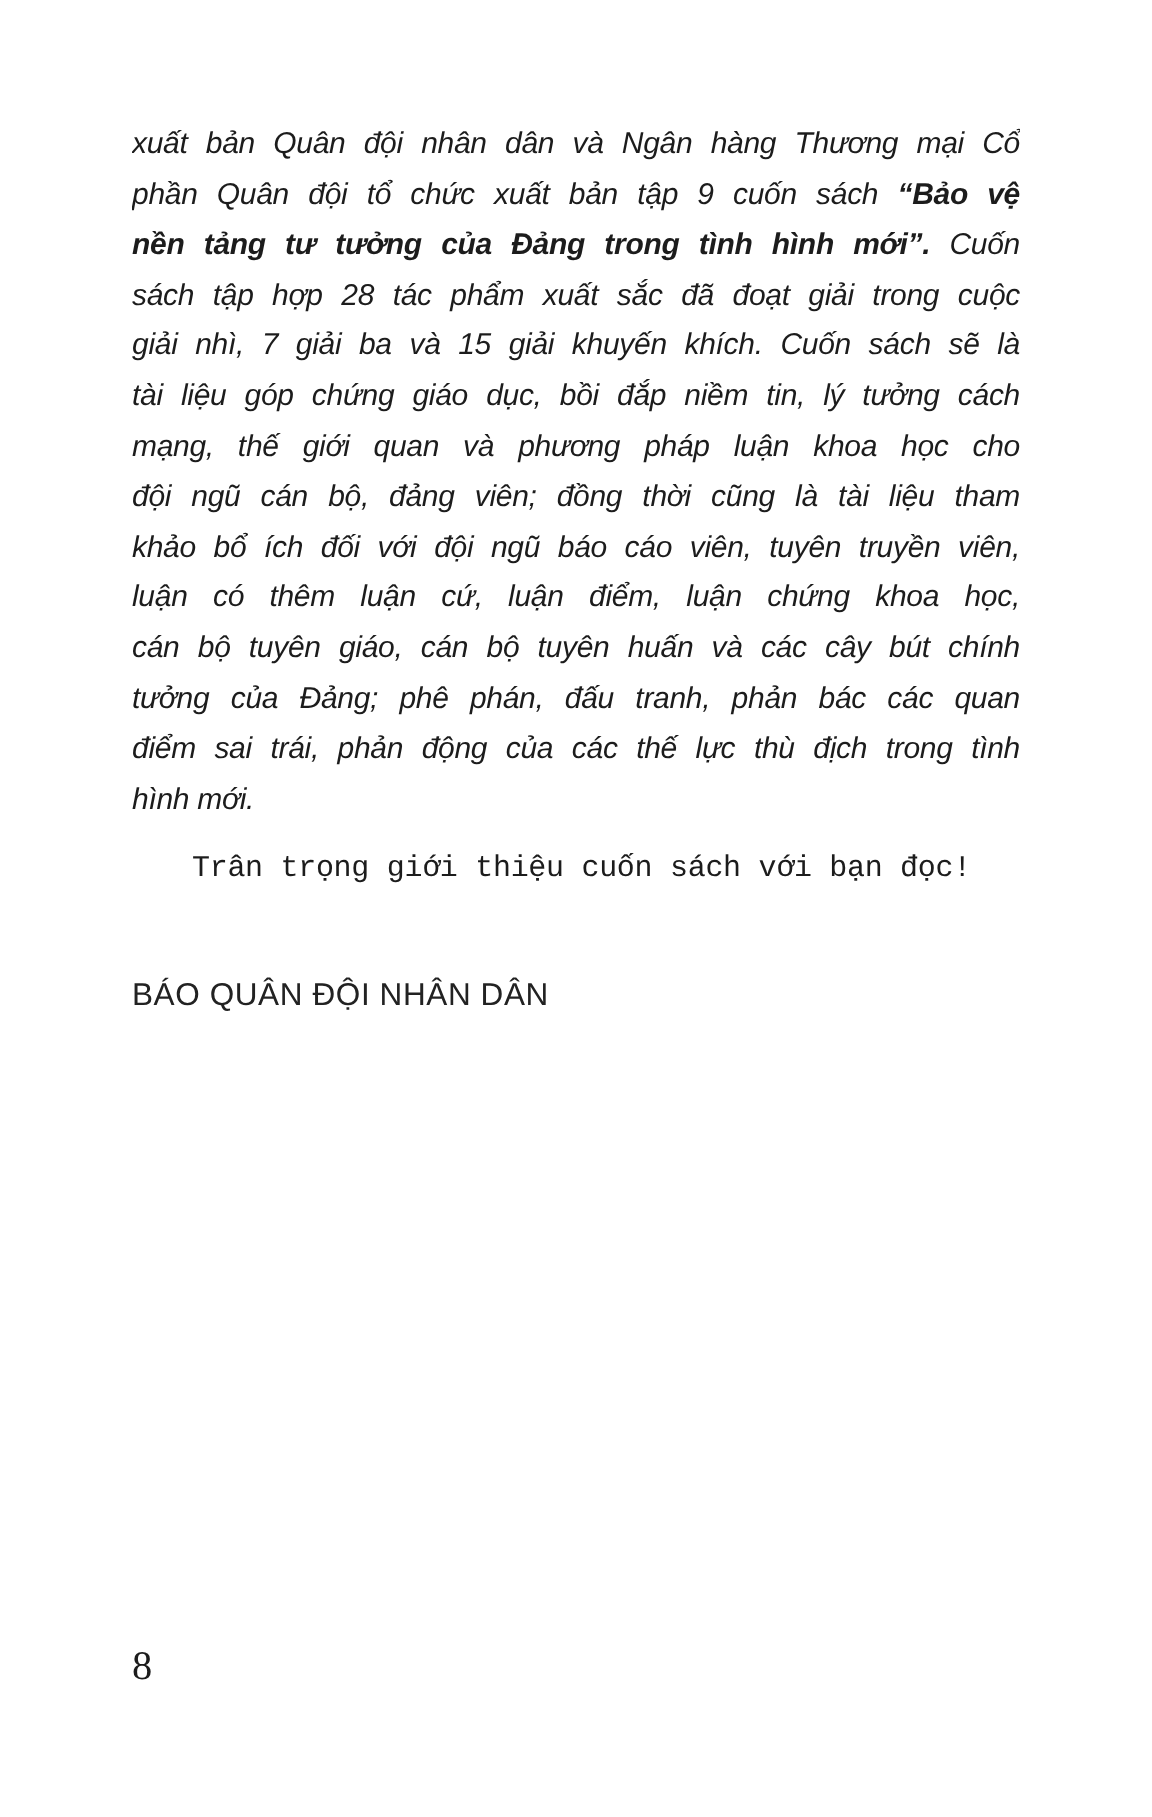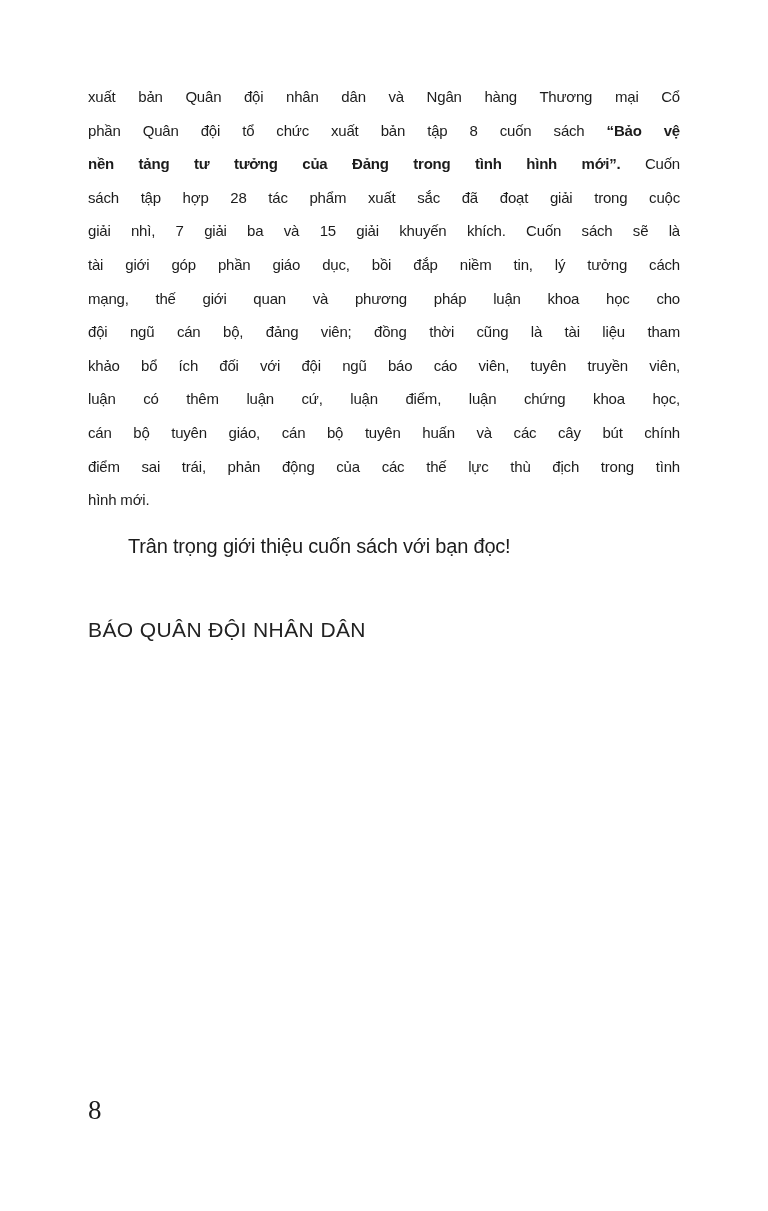--- a/index.html
+++ b/index.html
@@ -16,42 +16,44 @@
     color: #1c1c1c;
     overflow: hidden;
   }
   .text-block {
     position: absolute;
     left: 88px;
     top: 80px;
     width: 592px;
   }
   .line {
-    font-size: 15px;
+    font-size: 20px;
     line-height: 33.6px;
     height: 33.6px;
     overflow: hidden;
     text-align: justify;
     text-align-last: justify;
     letter-spacing: -0.2px;
     white-space: normal;
+    font-style: italic;
   }
   .line.no-just {
     text-align-last: left;
   }
   .bold {
     font-weight: bold;
     margin-top: 16px;
   }
   .closing {
     margin-top: 13px;
     font-size: 20px;
     line-height: 33.6px;
     text-indent: 40px;
     letter-spacing: -0.2px;
+    font-family: Liberation Mono, monospace;
   }
   .byline {
     margin-top: 52px;
     font-size: 21px;
     line-height: 30px;
     text-align: left;
     letter-spacing: 0.4px;
     color: #222222;
   }
   .page-number {
@@ -64,30 +66,31 @@
     color: #1c1c1c;
   }
 </style>
 </head>
 <body>
 
 <div class="page">
   <div class="text-block">
     <div>
         <div class="line"><span>xuất bản Quân đội nhân dân và Ngân hàng Thương mại Cổ</span></div>
-        <div class="line"><span>phần Quân đội tổ chức xuất bản tập 8 cuốn sách </span><span class="bold">“Bảo vệ</span></div>
+        <div class="line"><span>phần Quân đội tổ chức xuất bản tập 9 cuốn sách </span><span class="bold">“Bảo vệ</span></div>
         <div class="line"><span class="bold">nền tảng tư tưởng của Đảng trong tình hình mới”.</span><span> Cuốn</span></div>
         <div class="line"><span>sách tập hợp 28 tác phẩm xuất sắc đã đoạt giải trong cuộc</span></div>
         <div class="line"><span>giải nhì, 7 giải ba và 15 giải khuyến khích. Cuốn sách sẽ là</span></div>
-        <div class="line"><span>tài giới góp phần giáo dục, bồi đắp niềm tin, lý tưởng cách</span></div>
+        <div class="line"><span>tài liệu góp chứng giáo dục, bồi đắp niềm tin, lý tưởng cách</span></div>
         <div class="line"><span>mạng, thế giới quan và phương pháp luận khoa học cho</span></div>
         <div class="line"><span>đội ngũ cán bộ, đảng viên; đồng thời cũng là tài liệu tham</span></div>
         <div class="line"><span>khảo bổ ích đối với đội ngũ báo cáo viên, tuyên truyền viên,</span></div>
         <div class="line"><span>luận có thêm luận cứ, luận điểm, luận chứng khoa học,</span></div>
         <div class="line"><span>cán bộ tuyên giáo, cán bộ tuyên huấn và các cây bút chính</span></div>
+        <div class="line"><span>tưởng của Đảng; phê phán, đấu tranh, phản bác các quan</span></div>
         <div class="line"><span>điểm sai trái, phản động của các thế lực thù địch trong tình</span></div>
         <div class="line no-just"><span>hình mới.</span></div>
       </div>
     <div class="closing">Trân trọng giới thiệu cuốn sách với bạn đọc!</div>
     <div class="byline">BÁO QUÂN ĐỘI NHÂN DÂN</div>
   </div>
   <div class="page-number">8</div>
 </div>
 
 </body></html>

